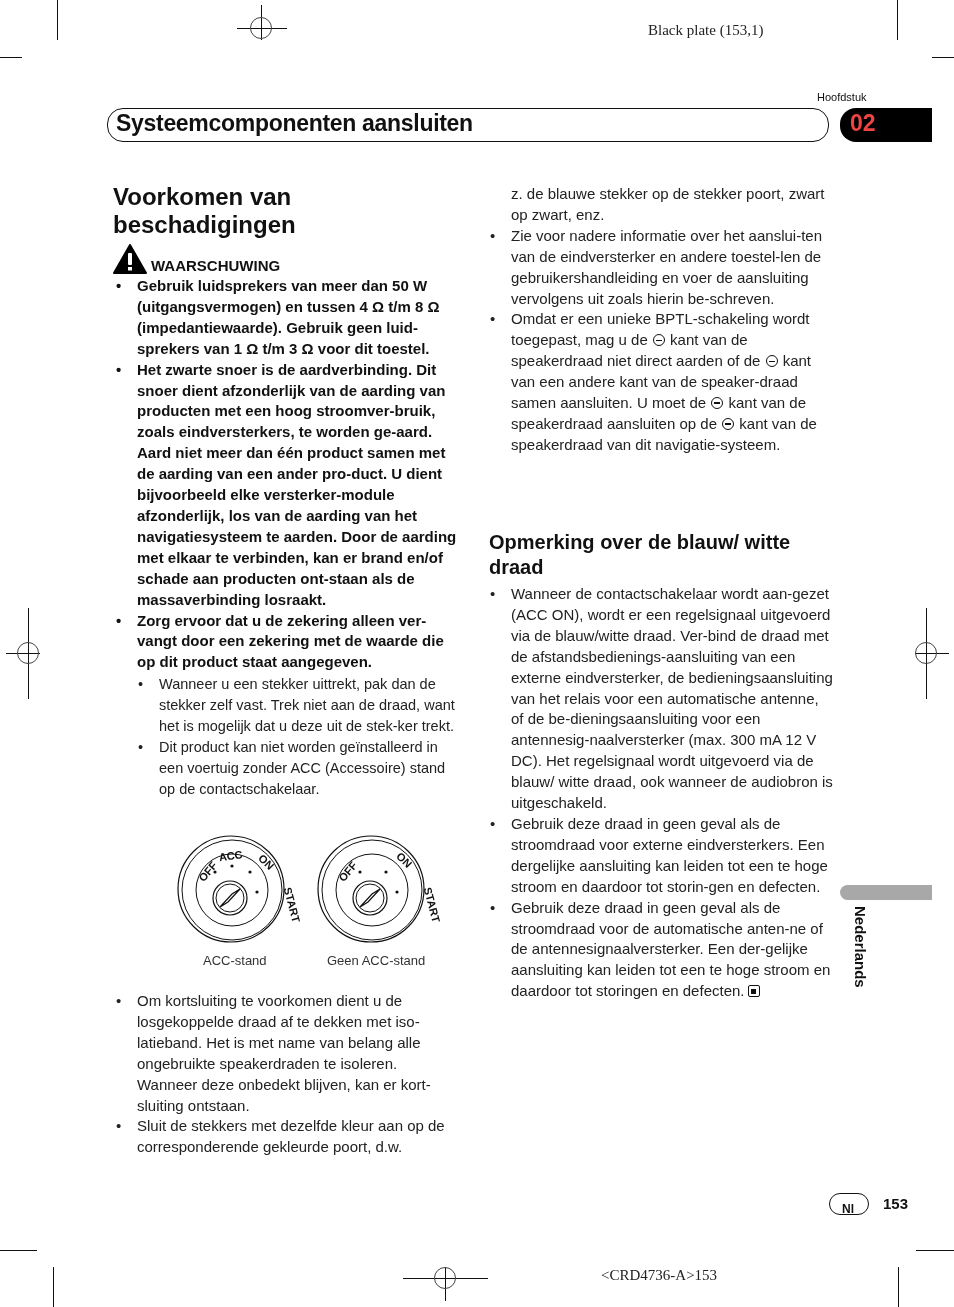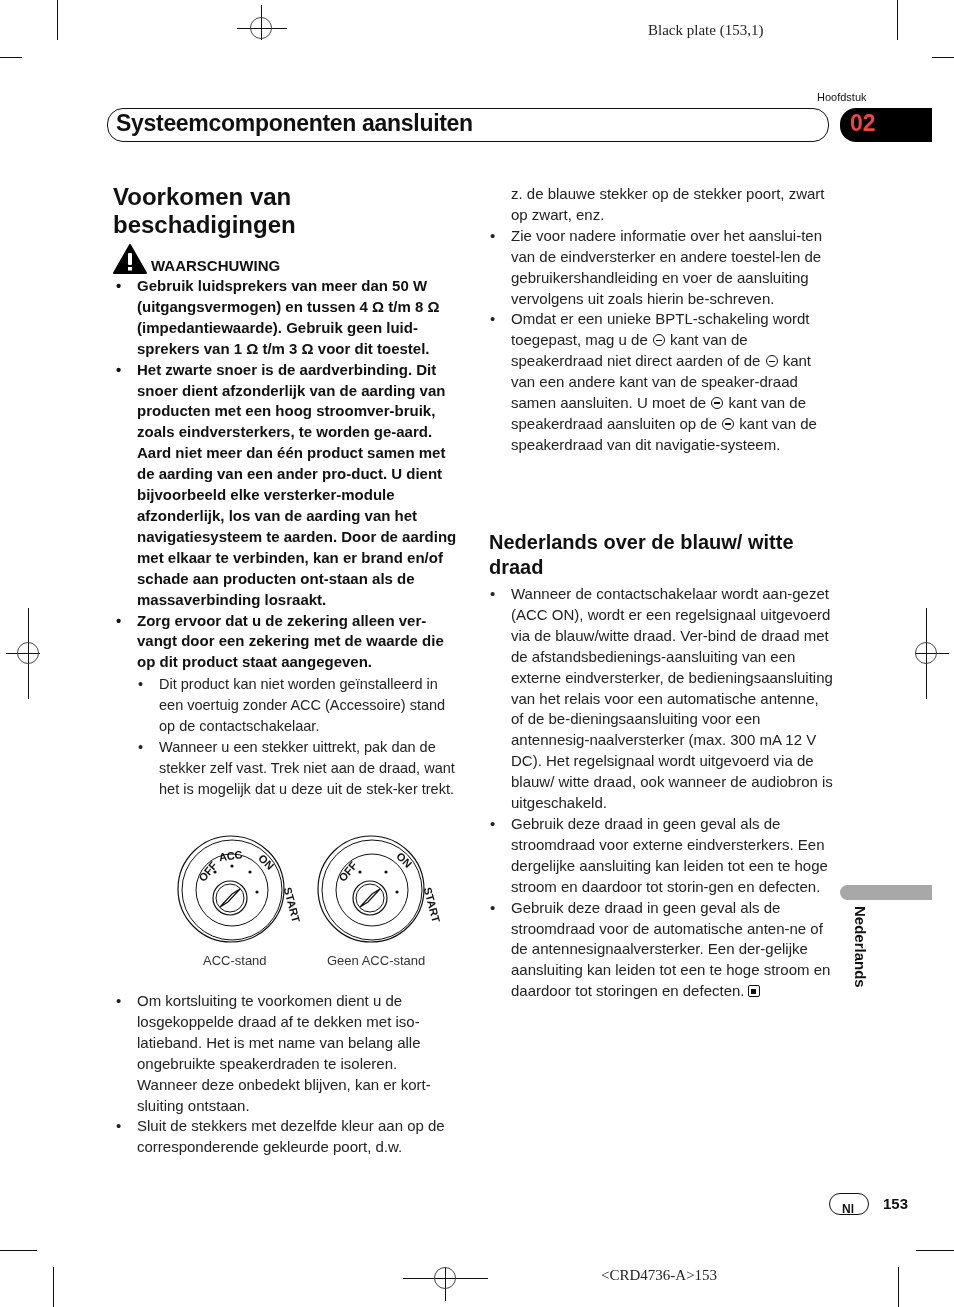--- a/index.html
+++ b/index.html
@@ -103,22 +103,22 @@
 <div class="col bold" style="left:114px;top:276px;width:345px;">
   <ul>
     <li>Gebruik luidsprekers van meer dan 50 W (uitgangsvermogen) en tussen 4 Ω t/m 8 Ω (impedantiewaarde). Gebruik geen luid-sprekers van 1 Ω t/m 3 Ω voor dit toestel.</li>
     <li>Het zwarte snoer is de aardverbinding. Dit snoer dient afzonderlijk van de aarding van producten met een hoog stroomver-bruik, zoals eindversterkers, te worden ge-aard. Aard niet meer dan één product samen met de aarding van een ander pro-duct. U dient bijvoorbeeld elke versterker-module afzonderlijk, los van de aarding van het navigatiesysteem te aarden. Door de aarding met elkaar te verbinden, kan er brand en/of schade aan producten ont-staan als de massaverbinding losraakt.</li>
     <li>Zorg ervoor dat u de zekering alleen ver-vangt door een zekering met de waarde die op dit product staat aangegeven.</li>
   </ul>
 </div>
 
 <div class="sub" style="left:137px;top:674px;width:322px;">
   <ul>
+    <li>Wanneer u een stekker uittrekt, pak dan de stekker zelf vast. Trek niet aan de draad, want het is mogelijk dat u deze uit de stek-ker trekt.</li>
     <li>Dit product kan niet worden geïnstalleerd in een voertuig zonder ACC (Accessoire) stand op de contactschakelaar.</li>
-    <li>Wanneer u een stekker uittrekt, pak dan de stekker zelf vast. Trek niet aan de draad, want het is mogelijk dat u deze uit de stek-ker trekt.</li>
   </ul>
 </div>
 
 <div class="figure">
   <svg width="270" height="120" viewBox="0 0 270 120" style="position:absolute;left:0;top:0;">
 
     <g fill="none" stroke="#111">
       <circle cx="56" cy="59" r="53" stroke-width="1.2"></circle>
       <circle cx="57" cy="60" r="50" stroke-width="1"></circle>
       <circle cx="57" cy="60" r="36" stroke-width="1"></circle>
@@ -164,21 +164,21 @@
 </div>
 
 <div class="col light" style="left:488px;top:184px;width:345px;">
   <div style="padding-left:23px;">z. de blauwe stekker op de stekker poort, zwart op zwart, enz.</div>
   <ul>
     <li>Zie voor nadere informatie over het aanslui-ten van de eindversterker en andere toestel-len de gebruikershandleiding en voer de aansluiting vervolgens uit zoals hierin be-schreven.</li>
     <li><span>Omdat er een unieke BPTL-schakeling wordt toegepast, mag u de</span> <span class="minus-circle"></span> <span>kant van de speakerdraad niet direct aarden of de</span> <span class="minus-circle"></span> <span>kant van een andere kant van de speaker-draad samen aansluiten. U moet de</span> <span class="minus-circle"></span> <span>kant van de speakerdraad aansluiten op de</span> <span class="minus-circle"></span> <span>kant van de speakerdraad van dit navigatie-systeem.</span></li>
   </ul>
 </div>
 
-<div class="h2">Nederlands over de blauw/ witte draad</div>
+<div class="h2">Opmerking over de blauw/ witte draad</div>
 
 <div class="col light" style="left:488px;top:584px;width:345px;">
   <ul>
     <li>Wanneer de contactschakelaar wordt aan-gezet (ACC ON), wordt er een regelsignaal uitgevoerd via de blauw/witte draad. Ver-bind de draad met de afstandsbedienings-aansluiting van een externe eindversterker, de bedieningsaansluiting van het relais voor een automatische antenne, of de be-dieningsaansluiting voor een antennesig-naalversterker (max. 300 mA 12 V DC). Het regelsignaal wordt uitgevoerd via de blauw/ witte draad, ook wanneer de audiobron is uitgeschakeld.</li>
     <li>Gebruik deze draad in geen geval als de stroomdraad voor externe eindversterkers. Een dergelijke aansluiting kan leiden tot een te hoge stroom en daardoor tot storin-gen en defecten.</li>
     <li><span>Gebruik deze draad in geen geval als de stroomdraad voor de automatische anten-ne of de antennesignaalversterker. Een der-gelijke aansluiting kan leiden tot een te hoge stroom en daardoor tot storingen en defecten.</span><span class="end-mark"></span></li>
   </ul>
 </div>
 
 <div class="lang-tab"></div>

